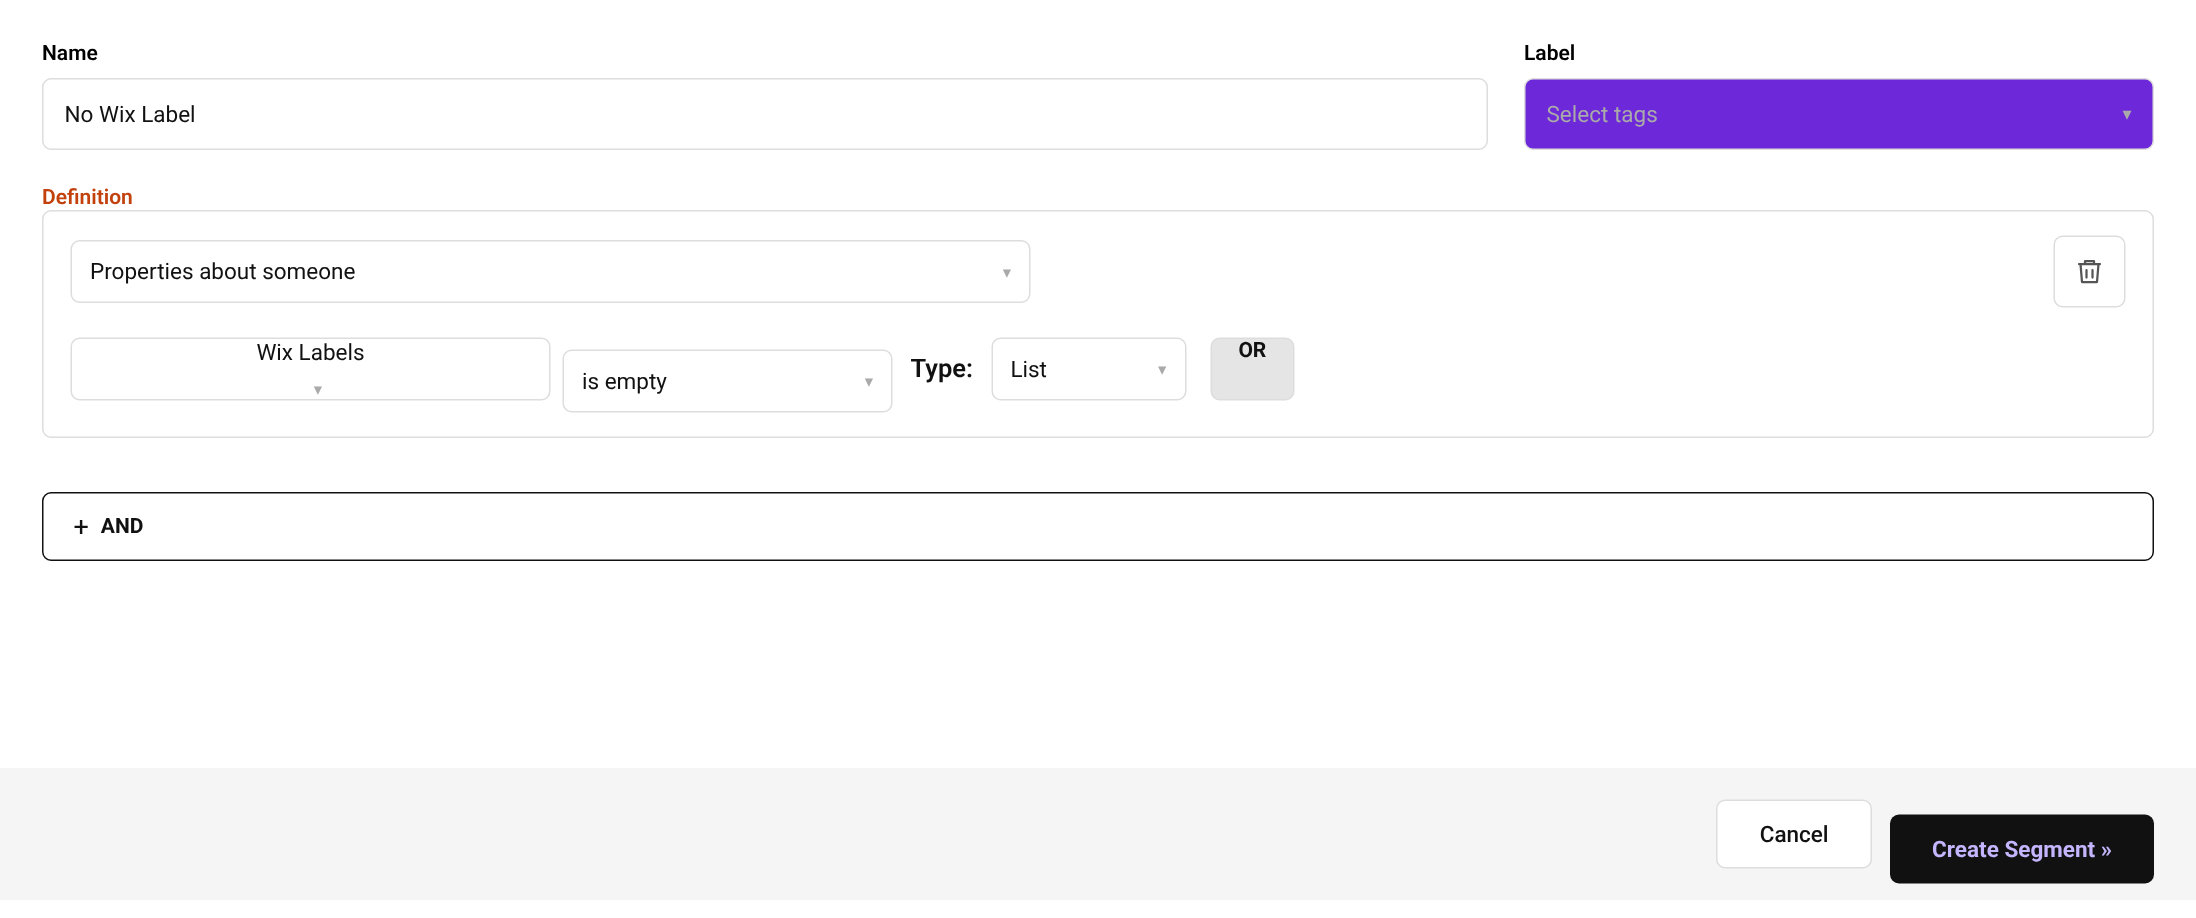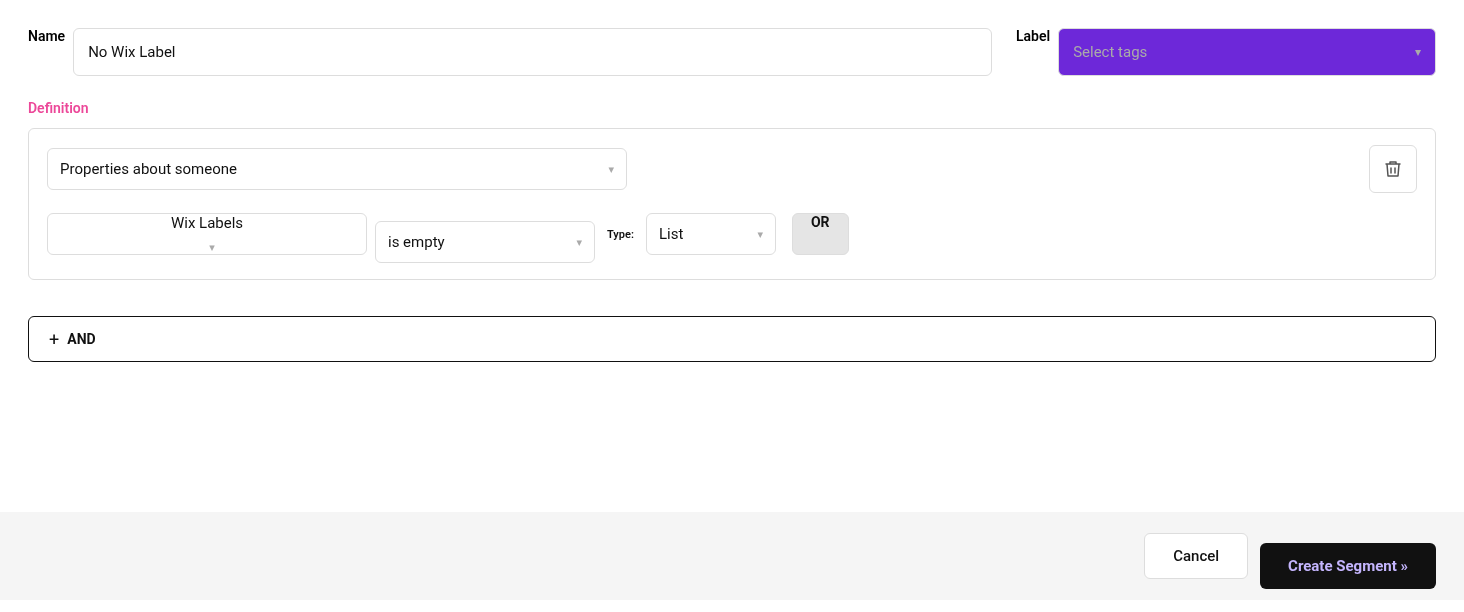--- a/index.html
+++ b/index.html
@@ -30,21 +30,21 @@
     }
 
     .top-row {
       display: flex;
       gap: 24px;
       align-items: flex-start;
     }
 
     .field-group {
       display: flex;
-      flex-direction: row;
+      flex-direction: column;
       gap: 8px;
     }
 
     .field-group.name-field {
       flex: 1;
     }
 
     .field-group.tags-field {
       width: 420px;
     }
@@ -88,22 +88,22 @@
       font-size: 12px;
     }
 
     .definition-section {
       padding: 0 28px 20px 28px;
     }
 
     .definition-label {
       font-size: 14px;
       font-weight: 600;
-      color: #ec4899;
-      margin-bottom: 12px;
+      color: #c2410c;
+      margin-bottom: 0;
     }
 
     .definition-box {
       border: 1.5px solid #ddd;
       border-radius: 6px;
       padding: 16px 18px;
       background: #fff;
     }
 
     .definition-row-1 {
@@ -133,35 +133,35 @@
       cursor: pointer;
     }
 
     .dropdown-select .chevron {
       color: #aaa;
       font-size: 11px;
       margin-left: 10px;
     }
 
     .properties-dropdown {
-      width: 580px;
+      width: 640px;
     }
 
     .wix-labels-dropdown {
       width: 320px;
       flex-direction: column;
     }
 
     .is-empty-dropdown {
       width: 220px;
       margin-top: 16px;
     }
 
     .type-label {
-      font-size: 11px;
+      font-size: 17px;
       font-weight: 600;
       color: #111;
       margin: 0 12px;
     }
 
     .list-dropdown {
       width: 130px;
     }
 
     .or-btn {

